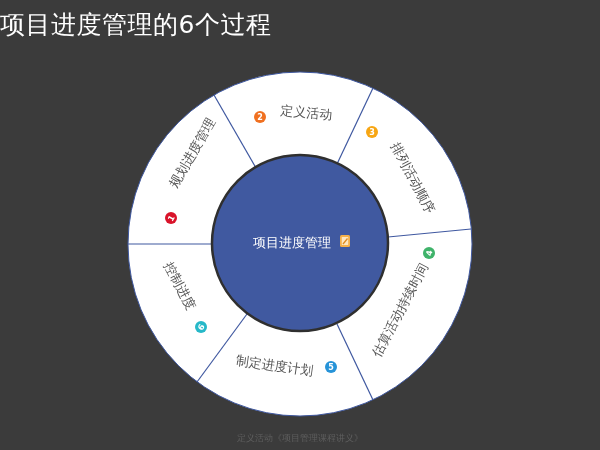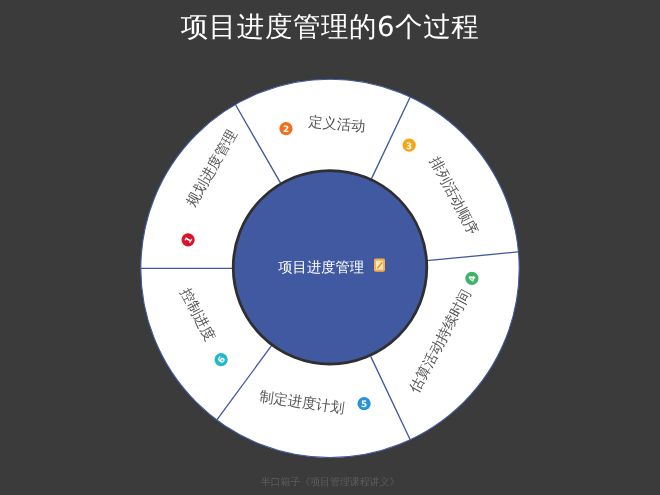--- a/index.html
+++ b/index.html
@@ -4,21 +4,21 @@
 <style>
   html, body { margin: 0; padding: 0; }
   body {
     width: 600px; height: 450px; overflow: hidden;
     background: #3b3b3b;
     font-family: "DejaVu Sans", "Liberation Sans", sans-serif;
     position: relative;
   }
   .title {
     position: absolute; left: 0; top: 8px; width: 600px;
-    text-align: center; color: #ffffff; font-size: 25px; letter-spacing: 0.5px;
+    text-align: left; color: #ffffff; font-size: 25px; letter-spacing: 0.5px;
   }
   .footer {
     position: absolute; left: 0; top: 432px; width: 600px;
     text-align: center; color: #5e5e5e; font-size: 9px;
   }
   svg.diagram { position: absolute; left: 0; top: 0; }
   .seg-text { font-size: 13px; fill: #555555; font-family: "DejaVu Sans", sans-serif; }
   .center-text { font-size: 13px; fill: #ffffff; font-family: "DejaVu Sans", sans-serif; }
   .badge-text { font-size: 8px; fill: #ffffff; font-weight: bold; font-family: "DejaVu Sans", sans-serif; }
 </style>
@@ -80,13 +80,13 @@
     <circle cx="300" cy="243" r="88" fill="#4059a0" stroke="#2f2f2f" stroke-width="2.5"></circle>
     <text class="center-text" x="292" y="247" text-anchor="middle">项目进度管理</text>
     <g transform="translate(340 235)">
       <rect x="0" y="0" width="10" height="12" rx="1.5" fill="#f5b04a"></rect>
       <rect x="1.8" y="2" width="6.4" height="8" rx="0.5" fill="#fde6bf"></rect>
       <line x1="3" y1="9" x2="7.5" y2="3.5" stroke="#e08a1e" stroke-width="1.3"></line>
     </g>
   </g>
 </svg>
 
-<div class="footer">半口箱子《项目管理课程讲义》</div>
+<div class="footer">定义活动《项目管理课程讲义》</div>
 
 </body></html>

